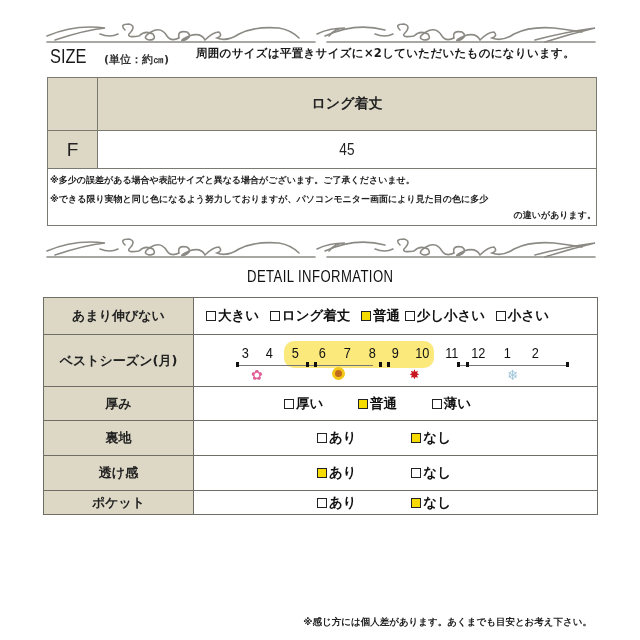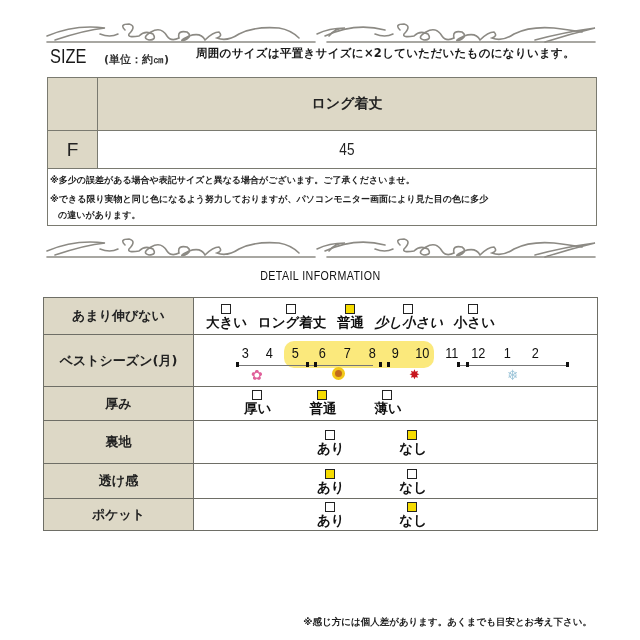--- a/index.html
+++ b/index.html
@@ -18,28 +18,28 @@
   table.t td { padding:0; box-sizing:border-box; }
   .st td { border:1.5px solid #7a7a70; }
   .beige { background:#ddd8c6; }
   .st .hdr { font-size:14px; font-weight:bold; text-align:center; color:#222; }
   .st .val { font-size:16px; text-align:center; font-family:"Liberation Sans",sans-serif; transform:scaleX(0.85); }
   .st .f { font-size:19px; text-align:center; font-family:"Liberation Sans",sans-serif; }
   .notes { font-size:9px; font-weight:bold; line-height:19px; padding:2px 0 0 2px !important; vertical-align:top; color:#222; }
   .notes .ind { padding-left:8px; }
 
   .detail-title { left:0; width:640px; top:268px; text-align:center; font-family:"Liberation Sans",sans-serif;
-                  font-size:13px; letter-spacing:0.5px; color:#111; }
+                  font-size:16px; letter-spacing:0.5px; color:#111; }
   .detail-title span { display:inline-block; transform:scaleX(0.82); }
 
   
   .dt td { border:1.5px solid #6e6e66; font-weight:bold; }
   .dt .lbl { width:150px; text-align:center; font-size:13px; color:#222; }
   .dt .opts { font-size:13.5px; color:#111; white-space:nowrap; }
-  .opt { display:inline-flex; align-items:center;flex-direction:column; }
+  .opt { display:inline-flex; align-items:center; }
   .box { display:inline-block; width:10px; height:10px; border:1.5px solid #222; box-sizing:border-box; margin-right:2px; background:#fff; }
   .box.on { background:#f5db00; }
 
   
   .season { position:relative; height:50px; }
   .hl { position:absolute; top:5px; height:27px; background:#fbe97c; border-radius:10px; }
   .mon { position:absolute; top:8px; font-size:15px; font-family:"Liberation Sans",sans-serif; font-weight:normal; transform:scaleX(0.85); color:#111; }
   .sline { position:absolute; top:29px; height:1.5px; background:#777; }
   .tick { position:absolute; top:26px; width:3px; height:5px; background:#111; }
   .sicon { position:absolute; top:32px; font-size:14px; line-height:14px; }
@@ -76,21 +76,21 @@
     <td class="beige hdr">ロング着丈</td>
   </tr>
   <tr style="height:38px;">
     <td class="beige f">F</td>
     <td style="text-align:center;"><span class="val" style="display:inline-block;">45</span></td>
   </tr>
   <tr style="height:57px;">
     <td colspan="2" class="notes">
       <div>※多少の誤差がある場合や表記サイズと異なる場合がございます。ご了承くださいませ。</div>
       <div>※できる限り実物と同じ色になるよう努力しておりますが、パソコンモニター画面により見た目の色に多少</div>
-      <div class="ind" style="line-height:12px;">の違いがあります。</div>
+      <div class="ind" style="line-height:12px;text-align:right;">の違いがあります。</div>
     </td>
   </tr>
 </tbody>
   </table>
 
 <div class="abs ornament" style="top:233px;">
   <svg viewBox="0 0 552 26" preserveAspectRatio="none">
     <g fill="none" stroke="#8c8a84" stroke-width="1.6" stroke-linecap="round">
       <path d="M2 18 Q30 6 60 10 Q40 12 10 22"></path>
       <path d="M2 24 L270 24"></path>
@@ -116,21 +116,21 @@
             <span>大きい</span>
           </span>
       <span class="opt" style="margin-left:6px;">
             <span class="box"></span>
             <span>ロング着丈</span>
           </span>
       <span class="opt" style="margin-left:6px;">
             <span class="box on"></span>
             <span>普通</span>
           </span>
-      <span class="opt" style="margin-left:6px;font-style:italic;">
+      <span class="opt" style="">
             <span class="box"></span>
             <span>少し小さい</span>
           </span>
       <span class="opt" style="margin-left:6px;">
             <span class="box"></span>
             <span>小さい</span>
           </span>
     </td>
   </tr>
 
@@ -165,37 +165,37 @@
         <span class="sicon" style="left:138px; top:31px; width:13px; height:13px; border-radius:50%; background:#c26a1c; border:3px solid #f3c81a; box-sizing:border-box;"></span>
         <span class="sicon" style="left:215px; color:#c8171f; font-size:13px;">✸</span>
         <span class="sicon" style="left:313px; color:#9cc4d8;">❄</span>
       </div>
     </td>
   </tr>
 
 
   <tr style="height:34px;">
     <td class="beige lbl">厚み</td>
-    <td class="opts" style="padding-left:50px;font-family:Liberation Mono, monospace;">
+    <td class="opts" style="padding-left:90px;">
       <span class="opt">
             <span class="box"></span>
             <span>厚い</span>
           </span>
       <span class="opt" style="margin-left:30px;">
             <span class="box on"></span>
             <span>普通</span>
           </span>
       <span class="opt" style="margin-left:30px;">
             <span class="box"></span>
             <span>薄い</span>
           </span>
     </td>
   </tr>
 
-  <tr style="height:43px;">
+  <tr style="height:35px;">
     <td class="beige lbl">裏地</td>
     <td class="opts" style="padding-left:123px;">
       <span class="opt">
             <span class="box"></span>
             <span>あり</span>
           </span>
       <span class="opt" style="margin-left:50px;">
             <span class="box on"></span>
             <span>なし</span>
           </span>

